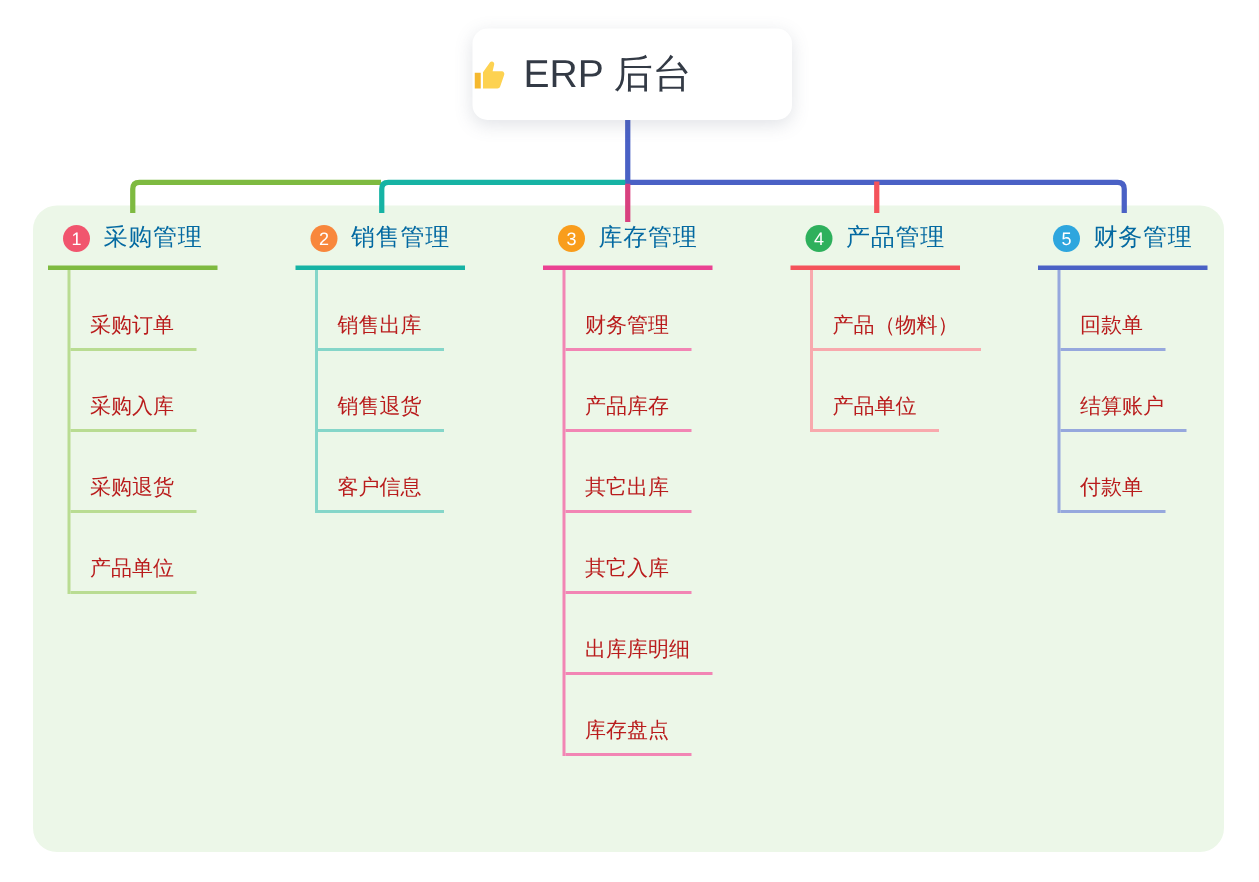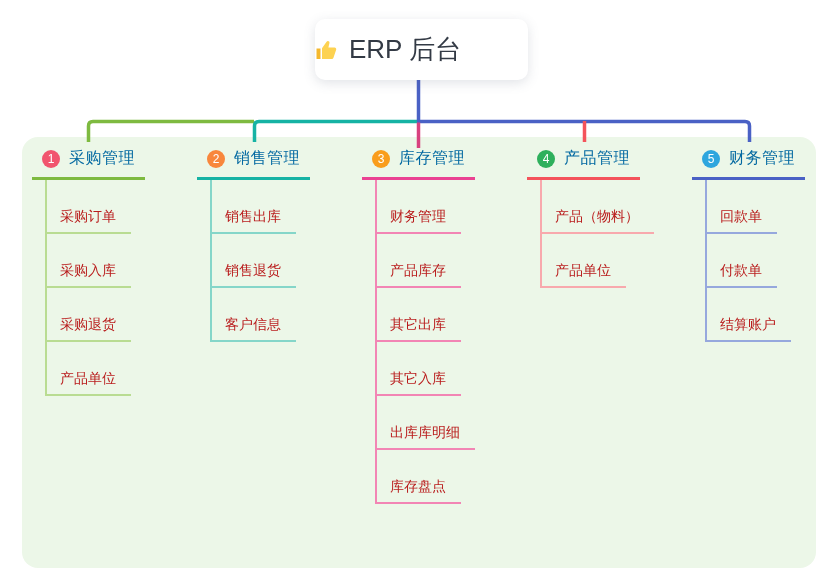--- a/index.html
+++ b/index.html
@@ -98,22 +98,22 @@
           <li>产品单位</li>
         </ul>
       </div>
       <div class="branch" style="--line: #4a61c5; --lite: #96a8dd;">
         <div class="branch-head">
           <span class="badge" style="background: rgb(46, 166, 222);">5</span>
           <span class="branch-label">财务管理</span>
         </div>
         <ul class="children">
           <li>回款单</li>
+          <li>结算账户</li>
           <li>付款单</li>
-          <li>结算账户</li>
         </ul>
       </div>
     </div>
 
   <div class="root-node">
     <span class="thumb">
       <svg viewBox="0 0 24 24" width="24" height="24">
         <path fill="#f5b82e" d="M1.5 10.5h4V21h-4z"></path>
         <path fill="#fdd251" d="M7 21h9.6c.85 0 1.6-.52 1.86-1.3l2.7-7.9c.35-1.05-.42-2.3-1.55-2.3h-6.2l1.05-4.55c.23-1-.52-1.95-1.55-1.95-.52 0-1.02.26-1.32.68L7 10.2z"></path>
       </svg>

